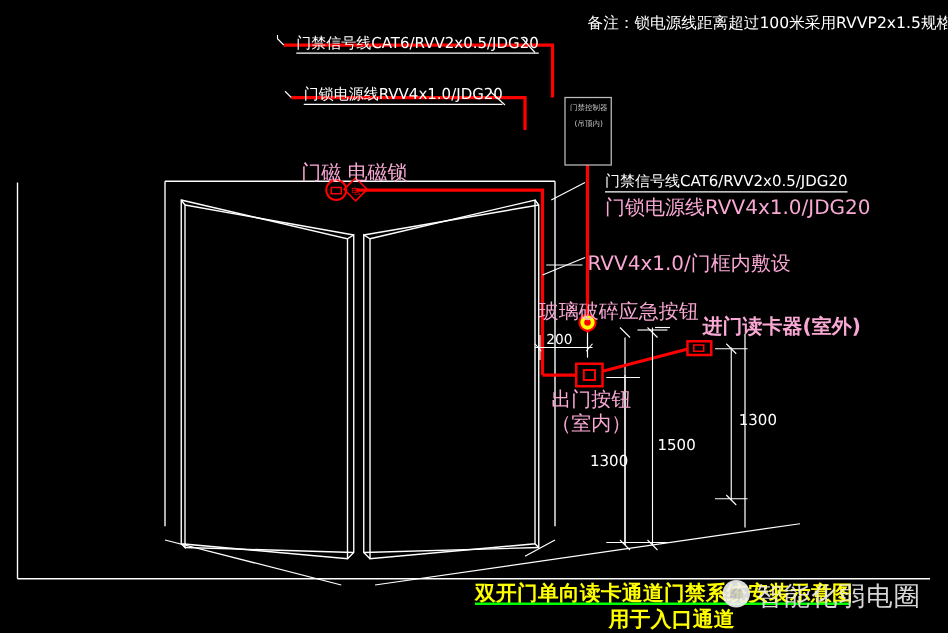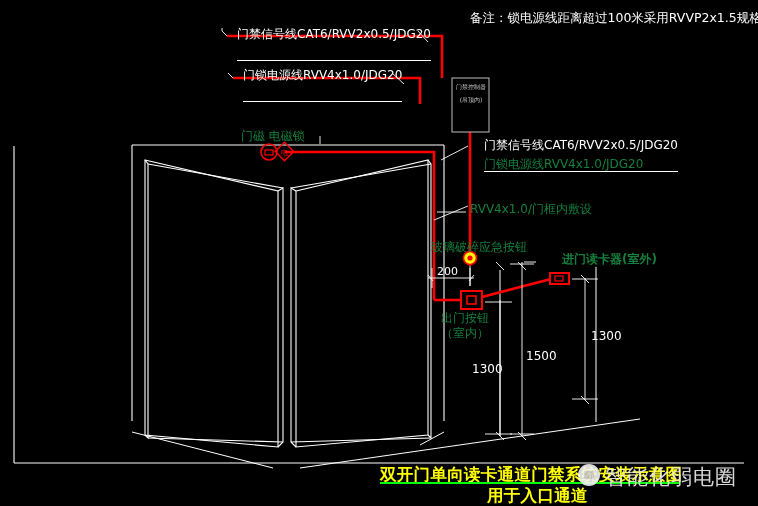--- a/index.html
+++ b/index.html
@@ -23,28 +23,28 @@
     width: 758px;
     height: 506px;
   }
   .lbl {
     position: absolute;
     white-space: nowrap;
     line-height: 1.05;
     pointer-events: none;
   }
   .lbl-white {
-    color: #15803d;
-    font-size: 12px;
+    color: #f9a8d4;
+    font-size: 16px;
   }
   .lbl-white-u {
     color: #ffffff;
     font-size: 12px;
     border-bottom: 1px solid #ffffff;
-    padding-bottom: 19px;
+    padding-bottom: 1px;
   }
   .lbl-dim {
     color: #ffffff;
     font-size: 12px;
     text-align: right;
   }
   .note-top {
     position: absolute;
     color: #ffffff;
     font-size: 12.5px;

